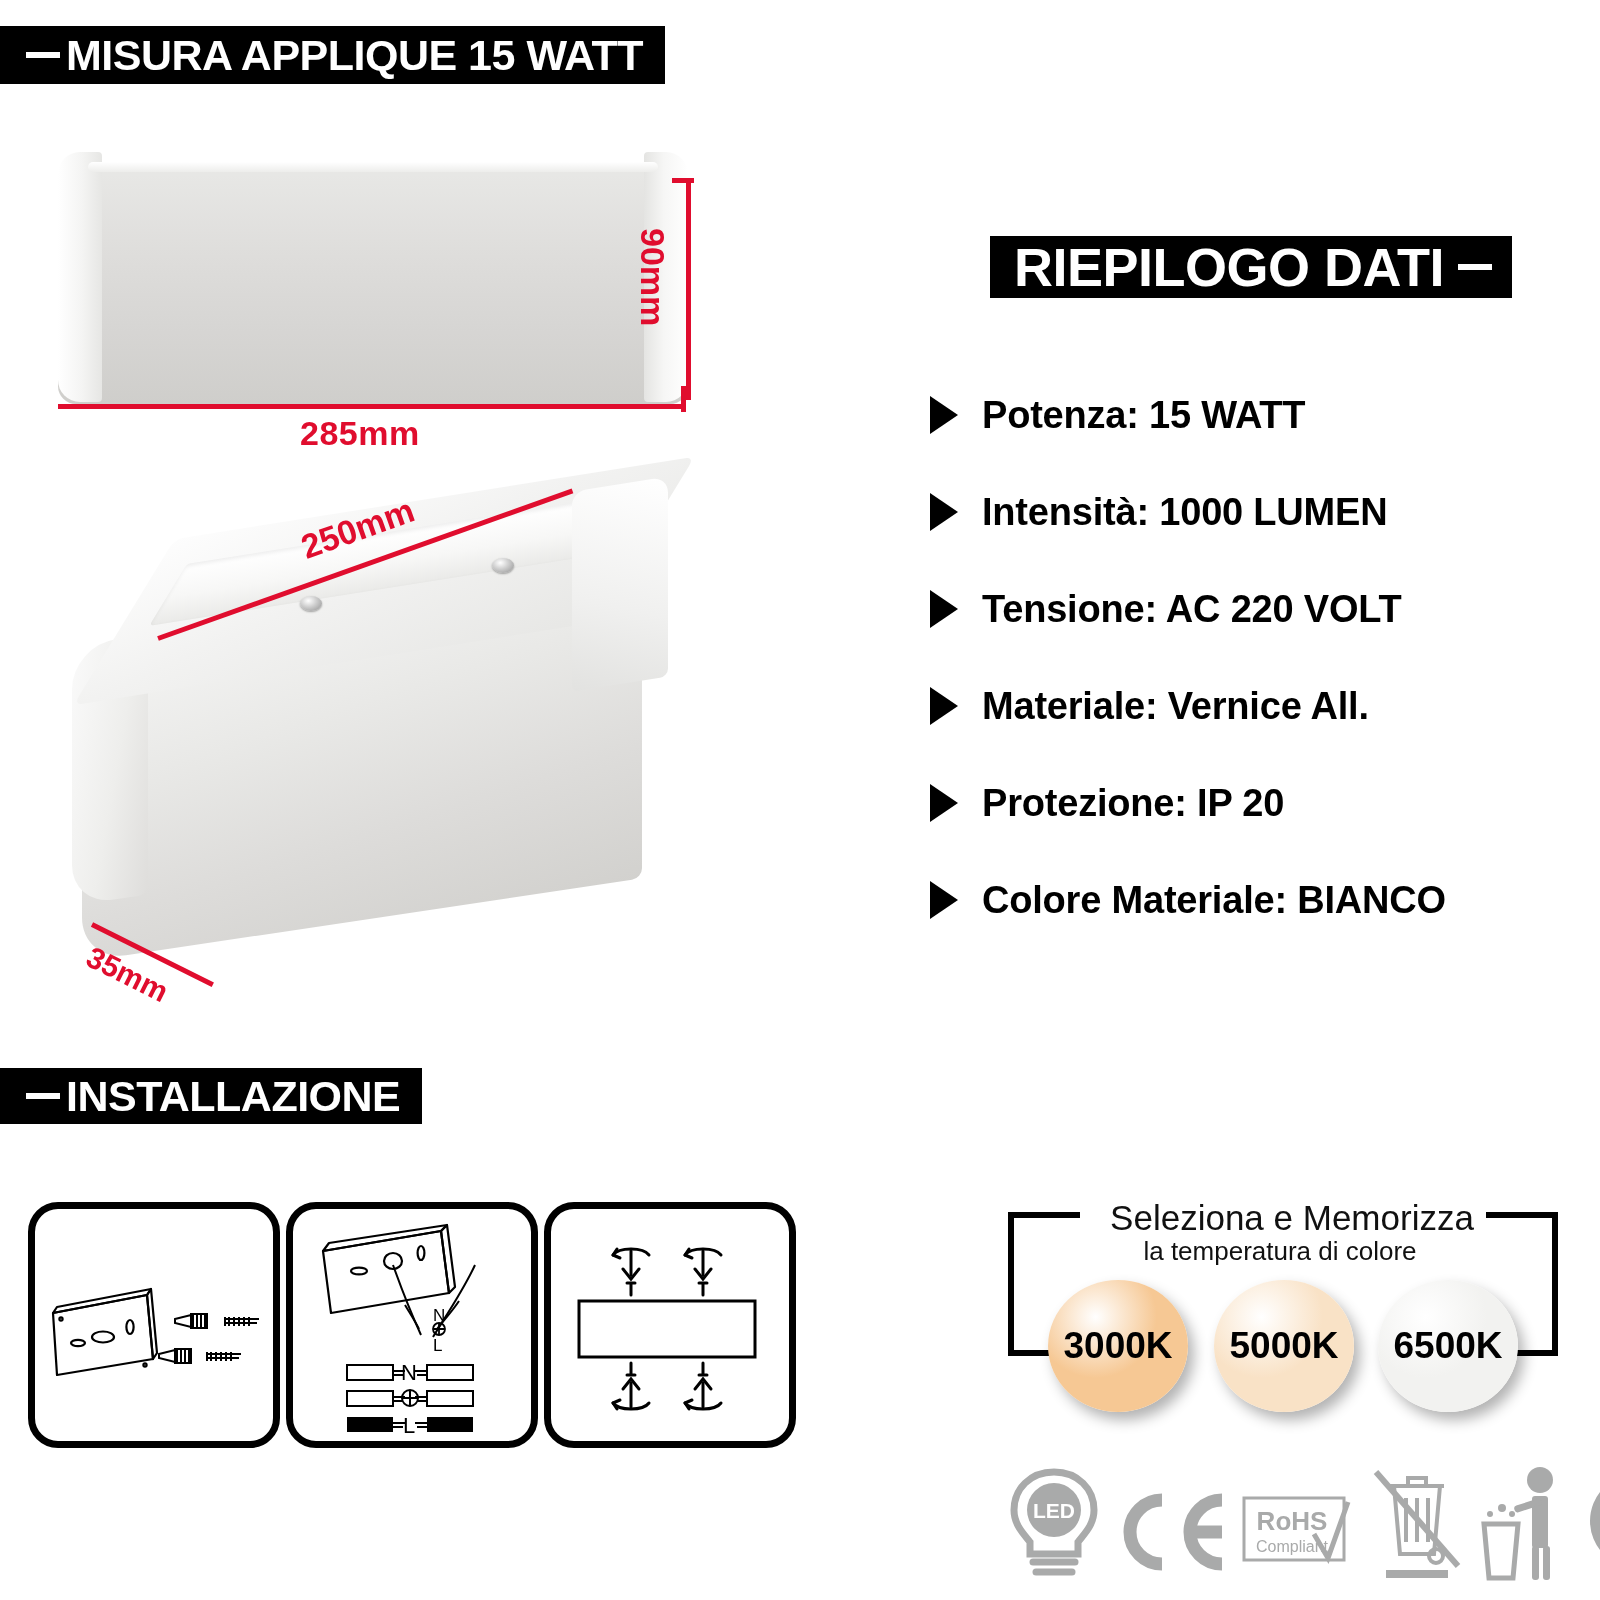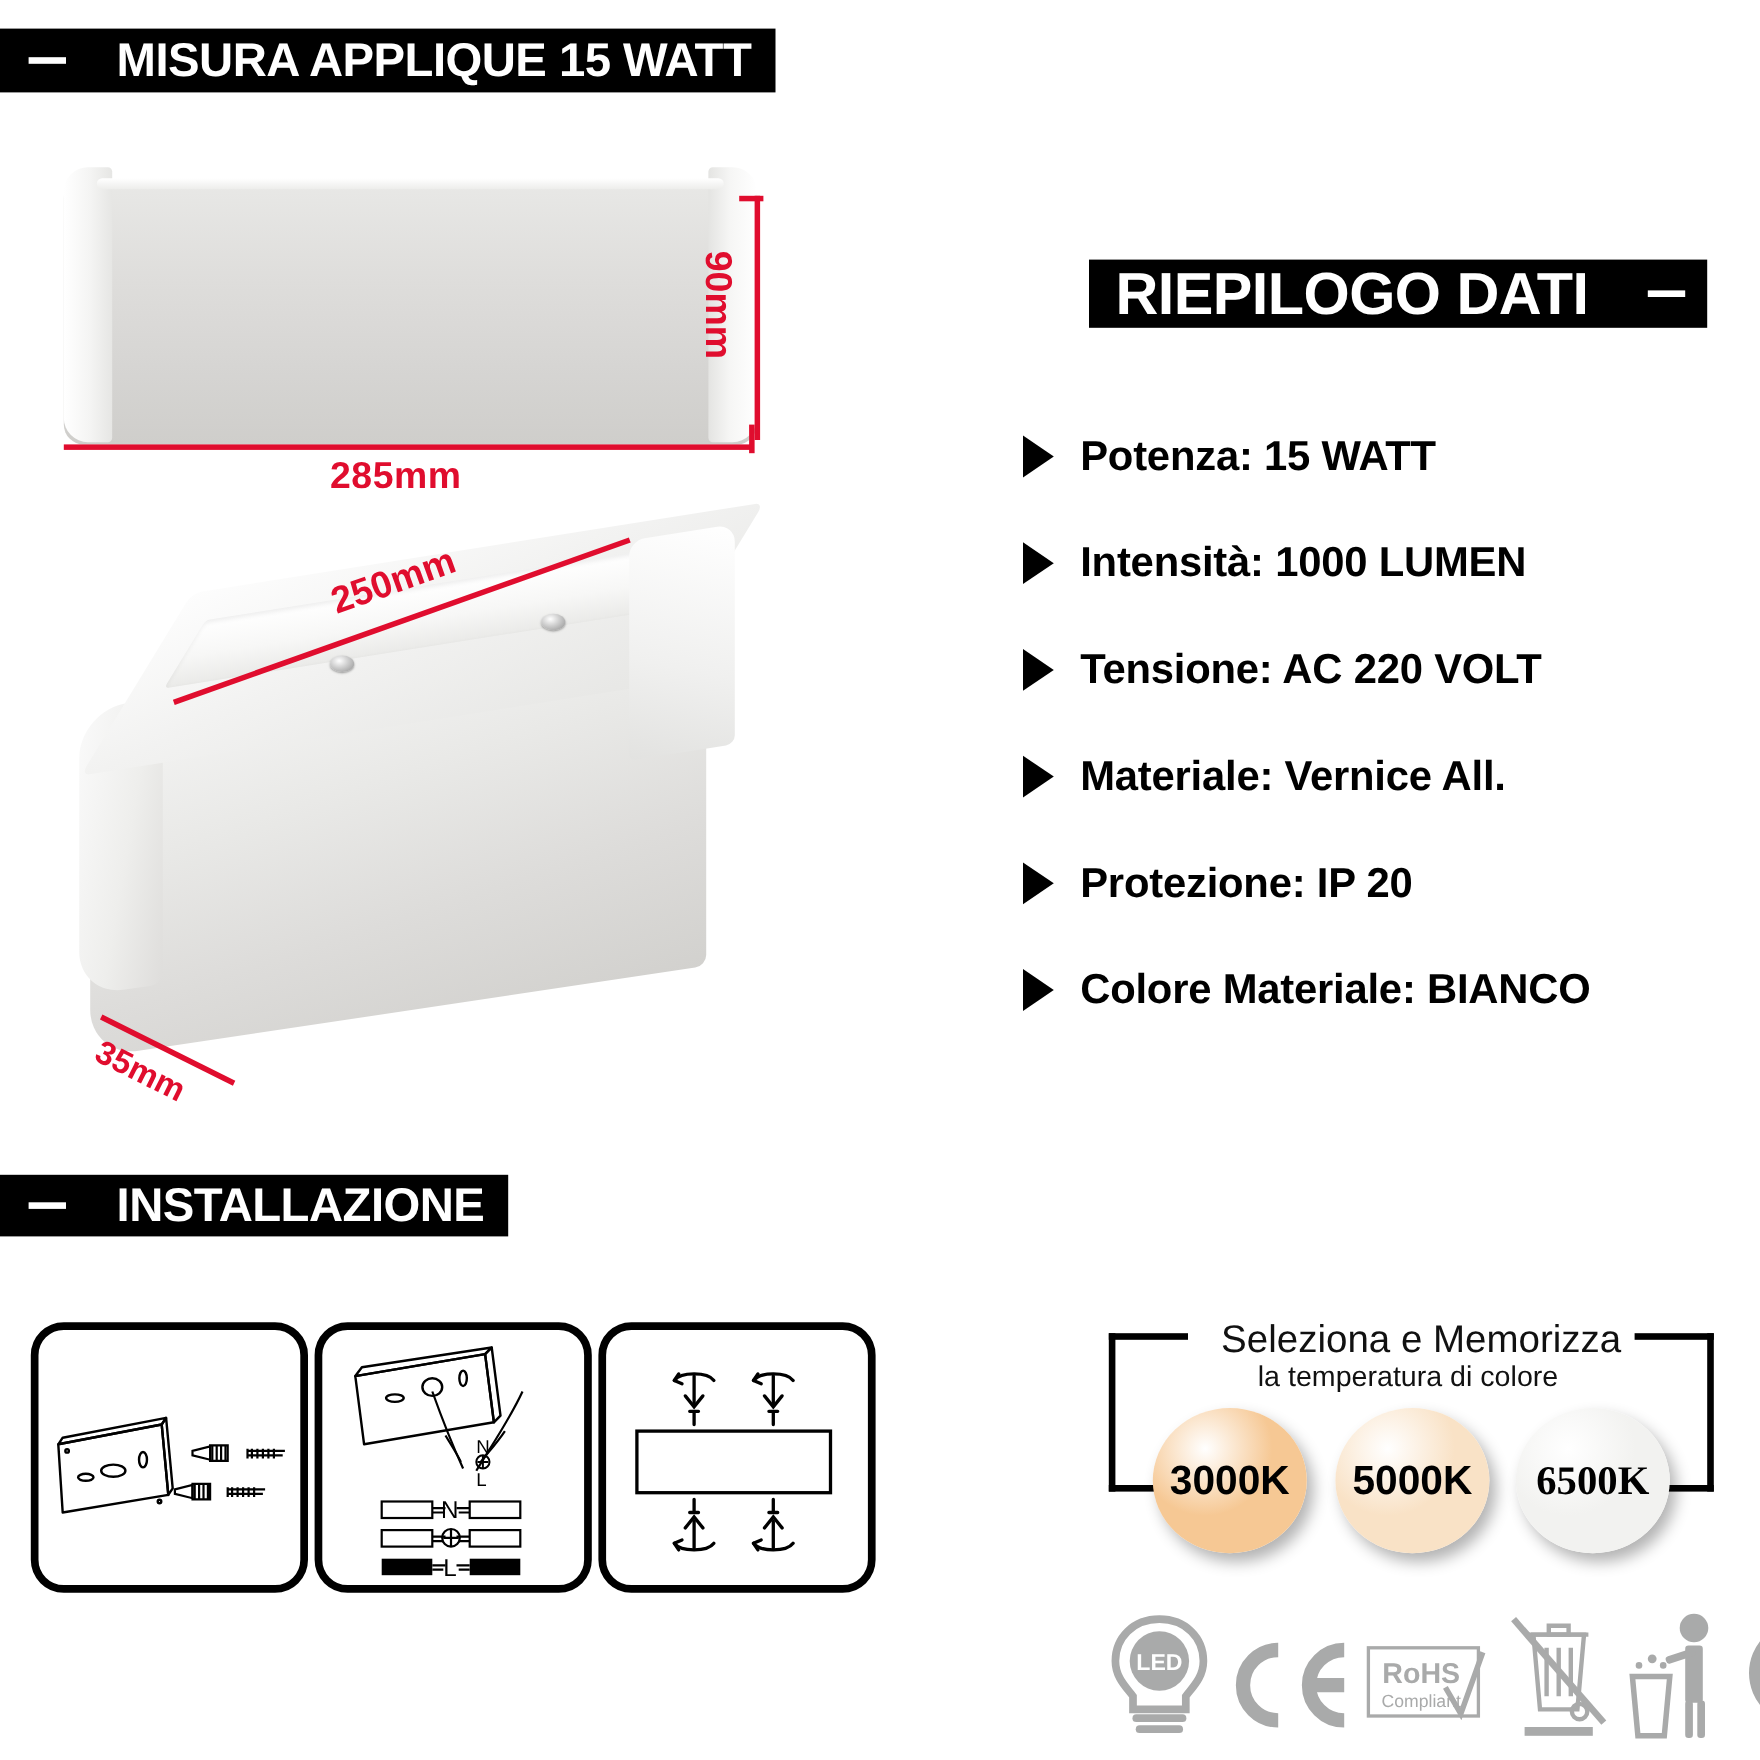--- a/index.html
+++ b/index.html
@@ -16,21 +16,20 @@
   
   .banner {
     position:absolute;
     background:#000000;
     color:#ffffff;
     font-weight:bold;
     display:flex;
     align-items:center;
     white-space:nowrap;
     letter-spacing:-0.5px;
-    gap:40px;
   }
   #banner-misura { left:0px; top:26px; height:58px; padding:0 22px 0 26px; font-size:43px; }
   #banner-install { left:0px; top:1068px; height:56px; padding:0 22px 0 26px; font-size:43px; }
   #banner-riepilogo { left:990px; top:236px; height:62px; padding:0 20px 0 24px; font-size:54px; }
   .dash { display:inline-block; width:34px; height:6px; background:#fff; }
   .dash.lead { margin-right:6px; }
   .dash.trail { margin-left:14px; }
 
   
   #photo1 { position:absolute; left:58px; top:152px; width:630px; height:252px; }
@@ -183,21 +182,21 @@
   }
   .temp-circle {
     position:absolute; top:84px; width:140px; height:132px;
     border-radius:50%;
     display:flex; align-items:center; justify-content:center;
     font-size:37px; font-weight:bold; color:#000;
     box-shadow:6px 8px 14px rgba(0,0,0,0.30);
   }
   #temp-c-0 { left:48px; }
   #temp-c-1 { left:214px; }
-  #temp-c-2 { left:378px;font-family:Liberation Serif, serif; }
+  #temp-c-2 { left:378px; }
 
   
   #certrow { position:absolute; left:1000px; top:1462px; height:120px; }
   .cert { position:absolute; top:0; }
 </style>
 </head>
 <body>
 
 <div class="page">
 

